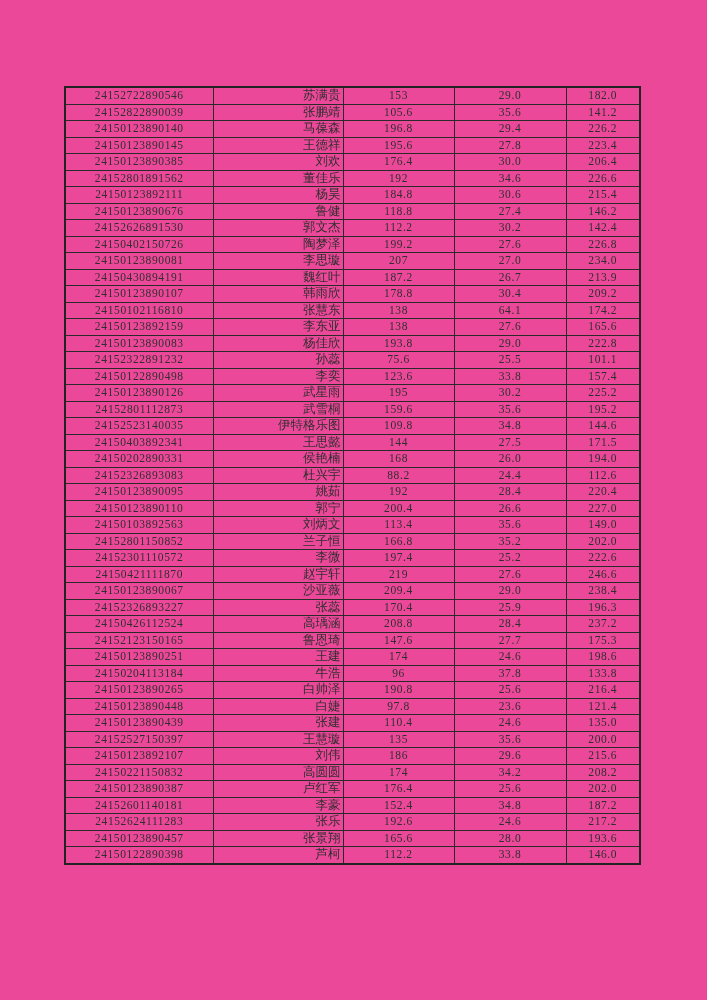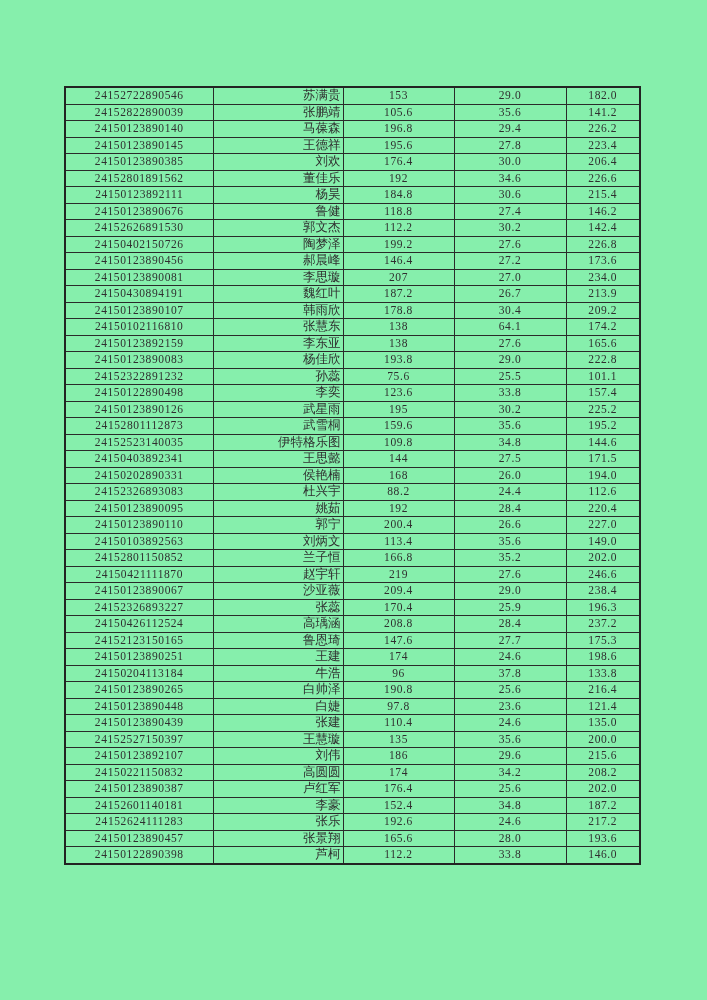--- a/index.html
+++ b/index.html
@@ -9,21 +9,21 @@
   body {
     width: 707px;
     height: 1000px;
     background: #f2f2f2;
     font-family: "Liberation Serif", "DejaVu Serif", serif;
   }
   .page {
     position: relative;
     width: 707px;
     height: 1000px;
-    background: #86efac;
+    background: #ec4899;
     overflow: hidden;
   }
   table.score-table {
     position: absolute;
     left: 64px;
     top: 86px;
     width: 575px;
     border-collapse: collapse;
     table-layout: fixed;
     border: 2px solid #232323;
@@ -129,27 +129,20 @@
           <td class="cell-num">142.4</td>
         </tr>
         <tr>
           <td class="cell-id">24150402150726</td>
           <td class="cell-name">陶梦泽</td>
           <td class="cell-num">199.2</td>
           <td class="cell-num">27.6</td>
           <td class="cell-num">226.8</td>
         </tr>
         <tr>
-          <td class="cell-id">24150123890456</td>
-          <td class="cell-name">郝晨峰</td>
-          <td class="cell-num">146.4</td>
-          <td class="cell-num">27.2</td>
-          <td class="cell-num">173.6</td>
-        </tr>
-        <tr>
           <td class="cell-id">24150123890081</td>
           <td class="cell-name">李思璇</td>
           <td class="cell-num">207</td>
           <td class="cell-num">27.0</td>
           <td class="cell-num">234.0</td>
         </tr>
         <tr>
           <td class="cell-id">24150430894191</td>
           <td class="cell-name">魏红叶</td>
           <td class="cell-num">187.2</td>
@@ -262,20 +255,27 @@
           <td class="cell-num">149.0</td>
         </tr>
         <tr>
           <td class="cell-id">24152801150852</td>
           <td class="cell-name">兰子恒</td>
           <td class="cell-num">166.8</td>
           <td class="cell-num">35.2</td>
           <td class="cell-num">202.0</td>
         </tr>
         <tr>
+          <td class="cell-id">24152301110572</td>
+          <td class="cell-name">李微</td>
+          <td class="cell-num">197.4</td>
+          <td class="cell-num">25.2</td>
+          <td class="cell-num">222.6</td>
+        </tr>
+        <tr>
           <td class="cell-id">24150421111870</td>
           <td class="cell-name">赵宇轩</td>
           <td class="cell-num">219</td>
           <td class="cell-num">27.6</td>
           <td class="cell-num">246.6</td>
         </tr>
         <tr>
           <td class="cell-id">24150123890067</td>
           <td class="cell-name">沙亚薇</td>
           <td class="cell-num">209.4</td>

